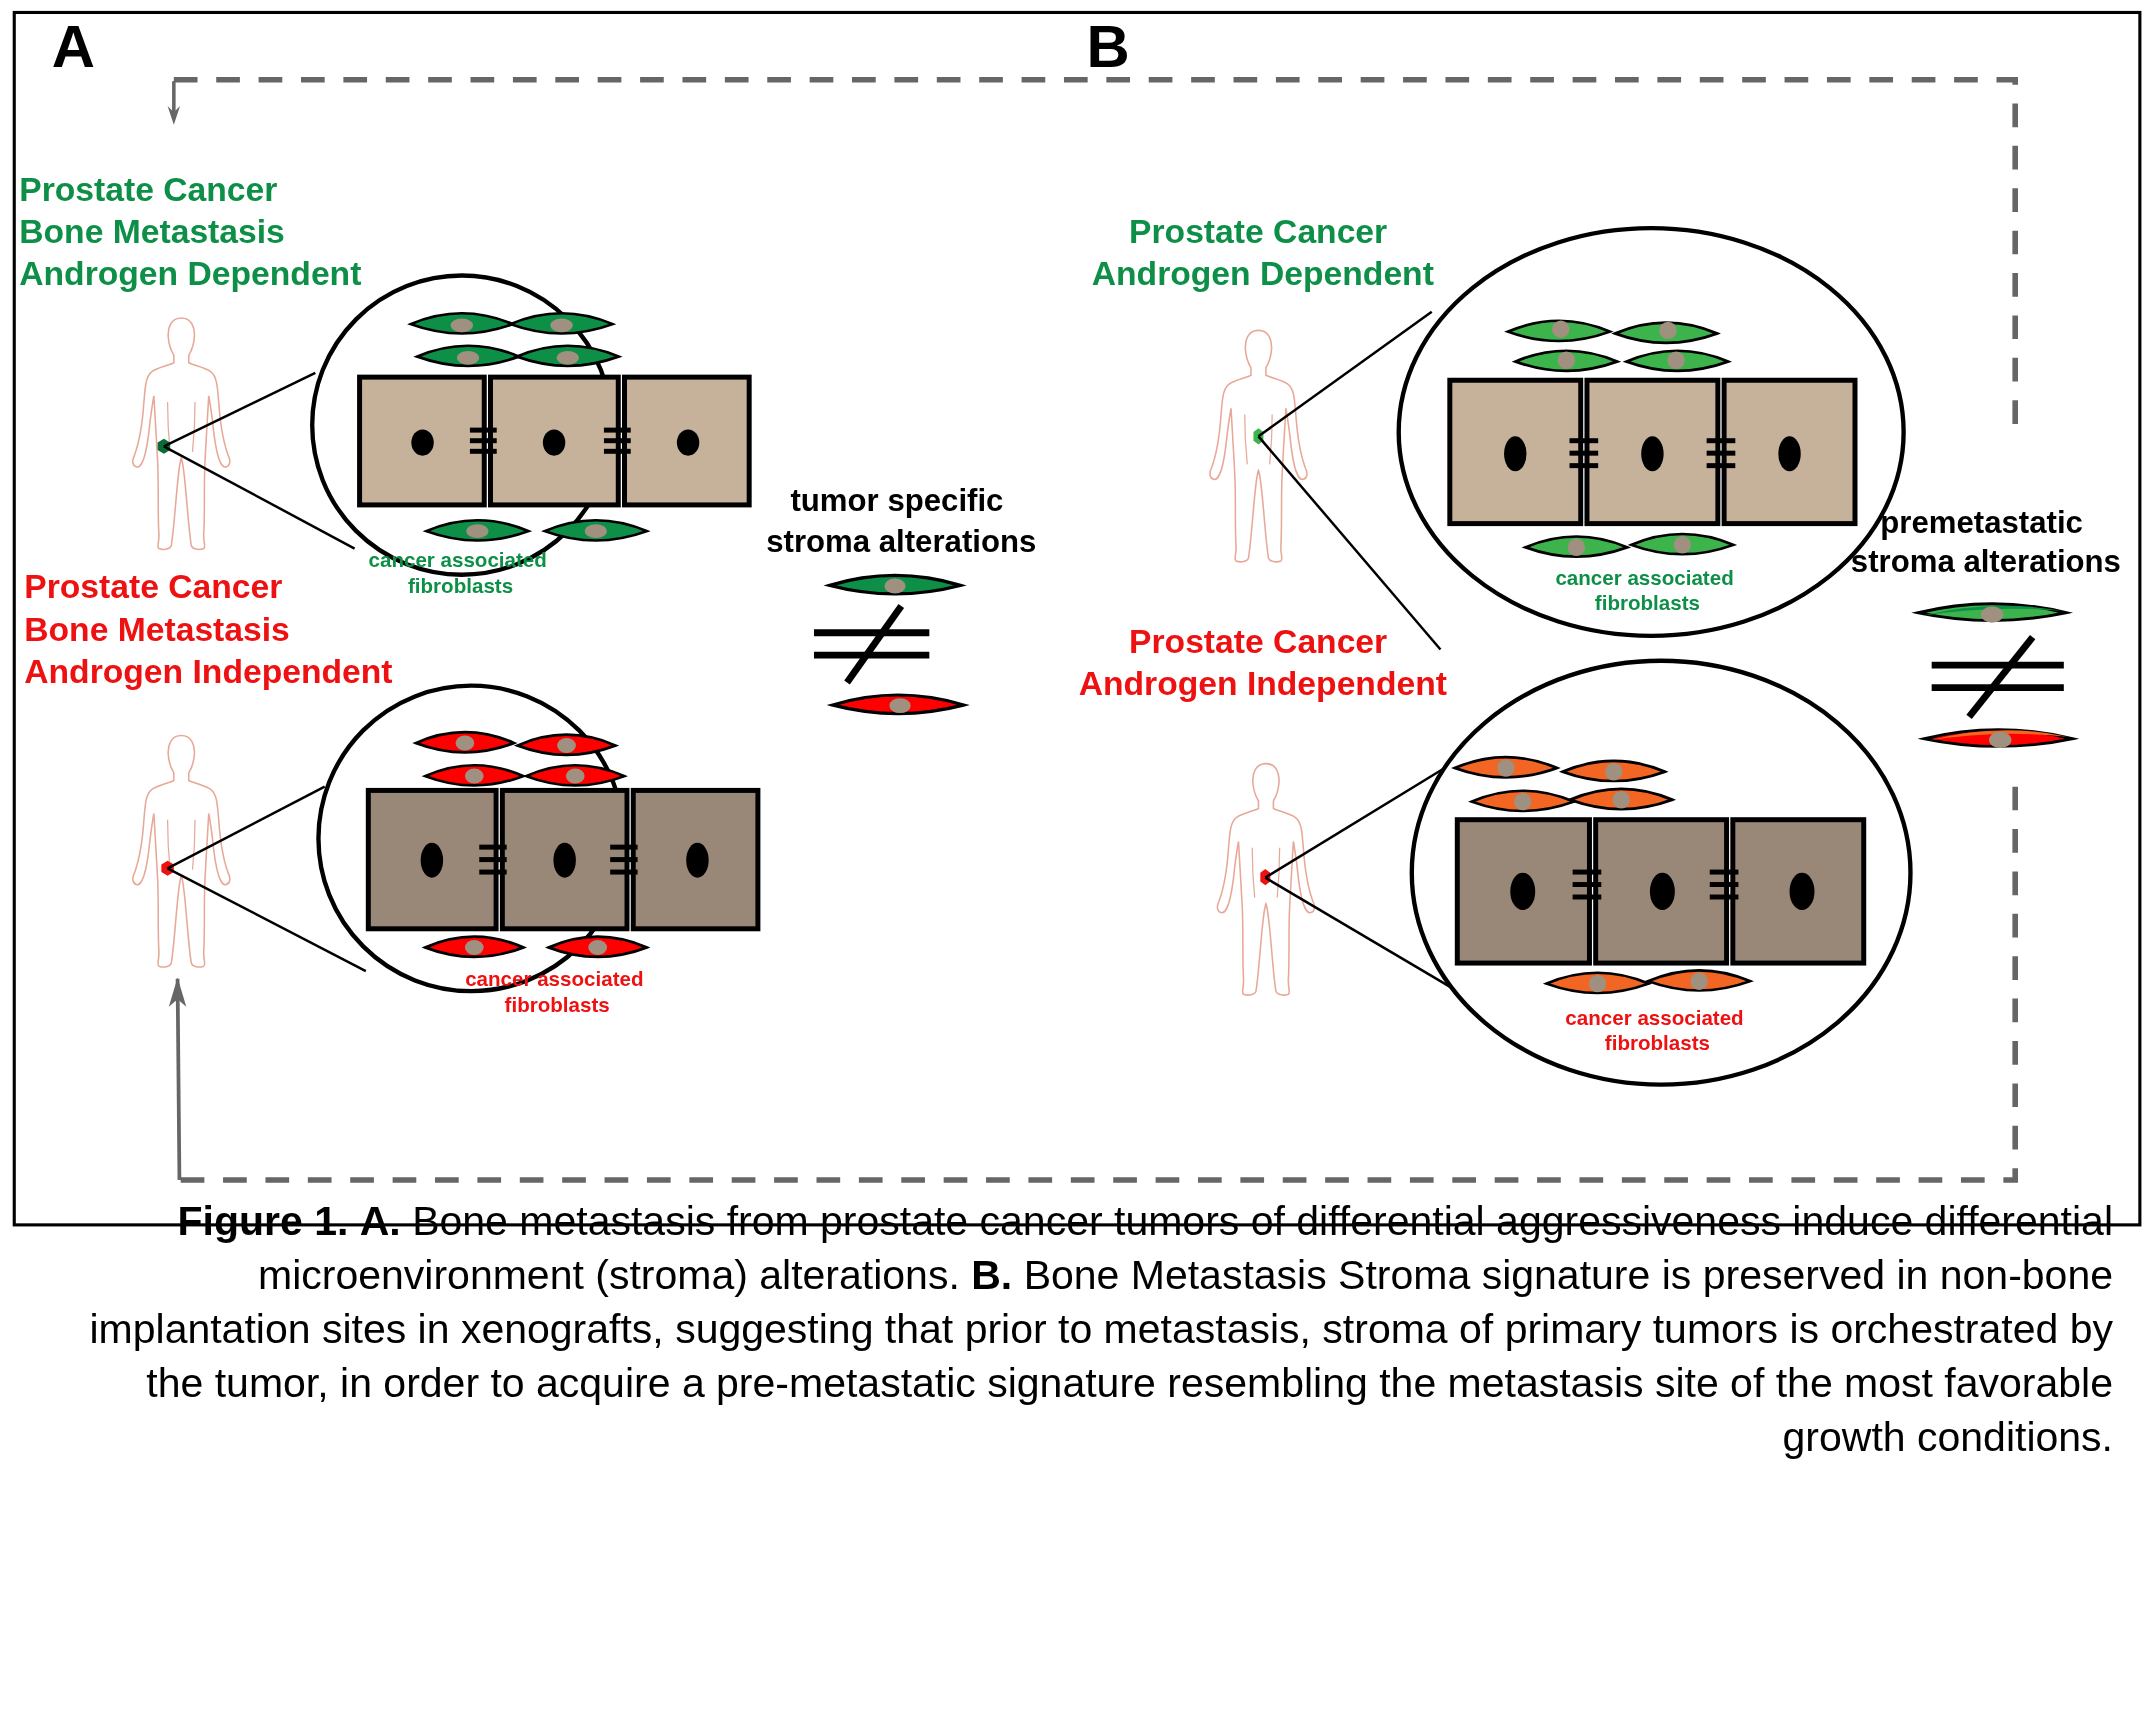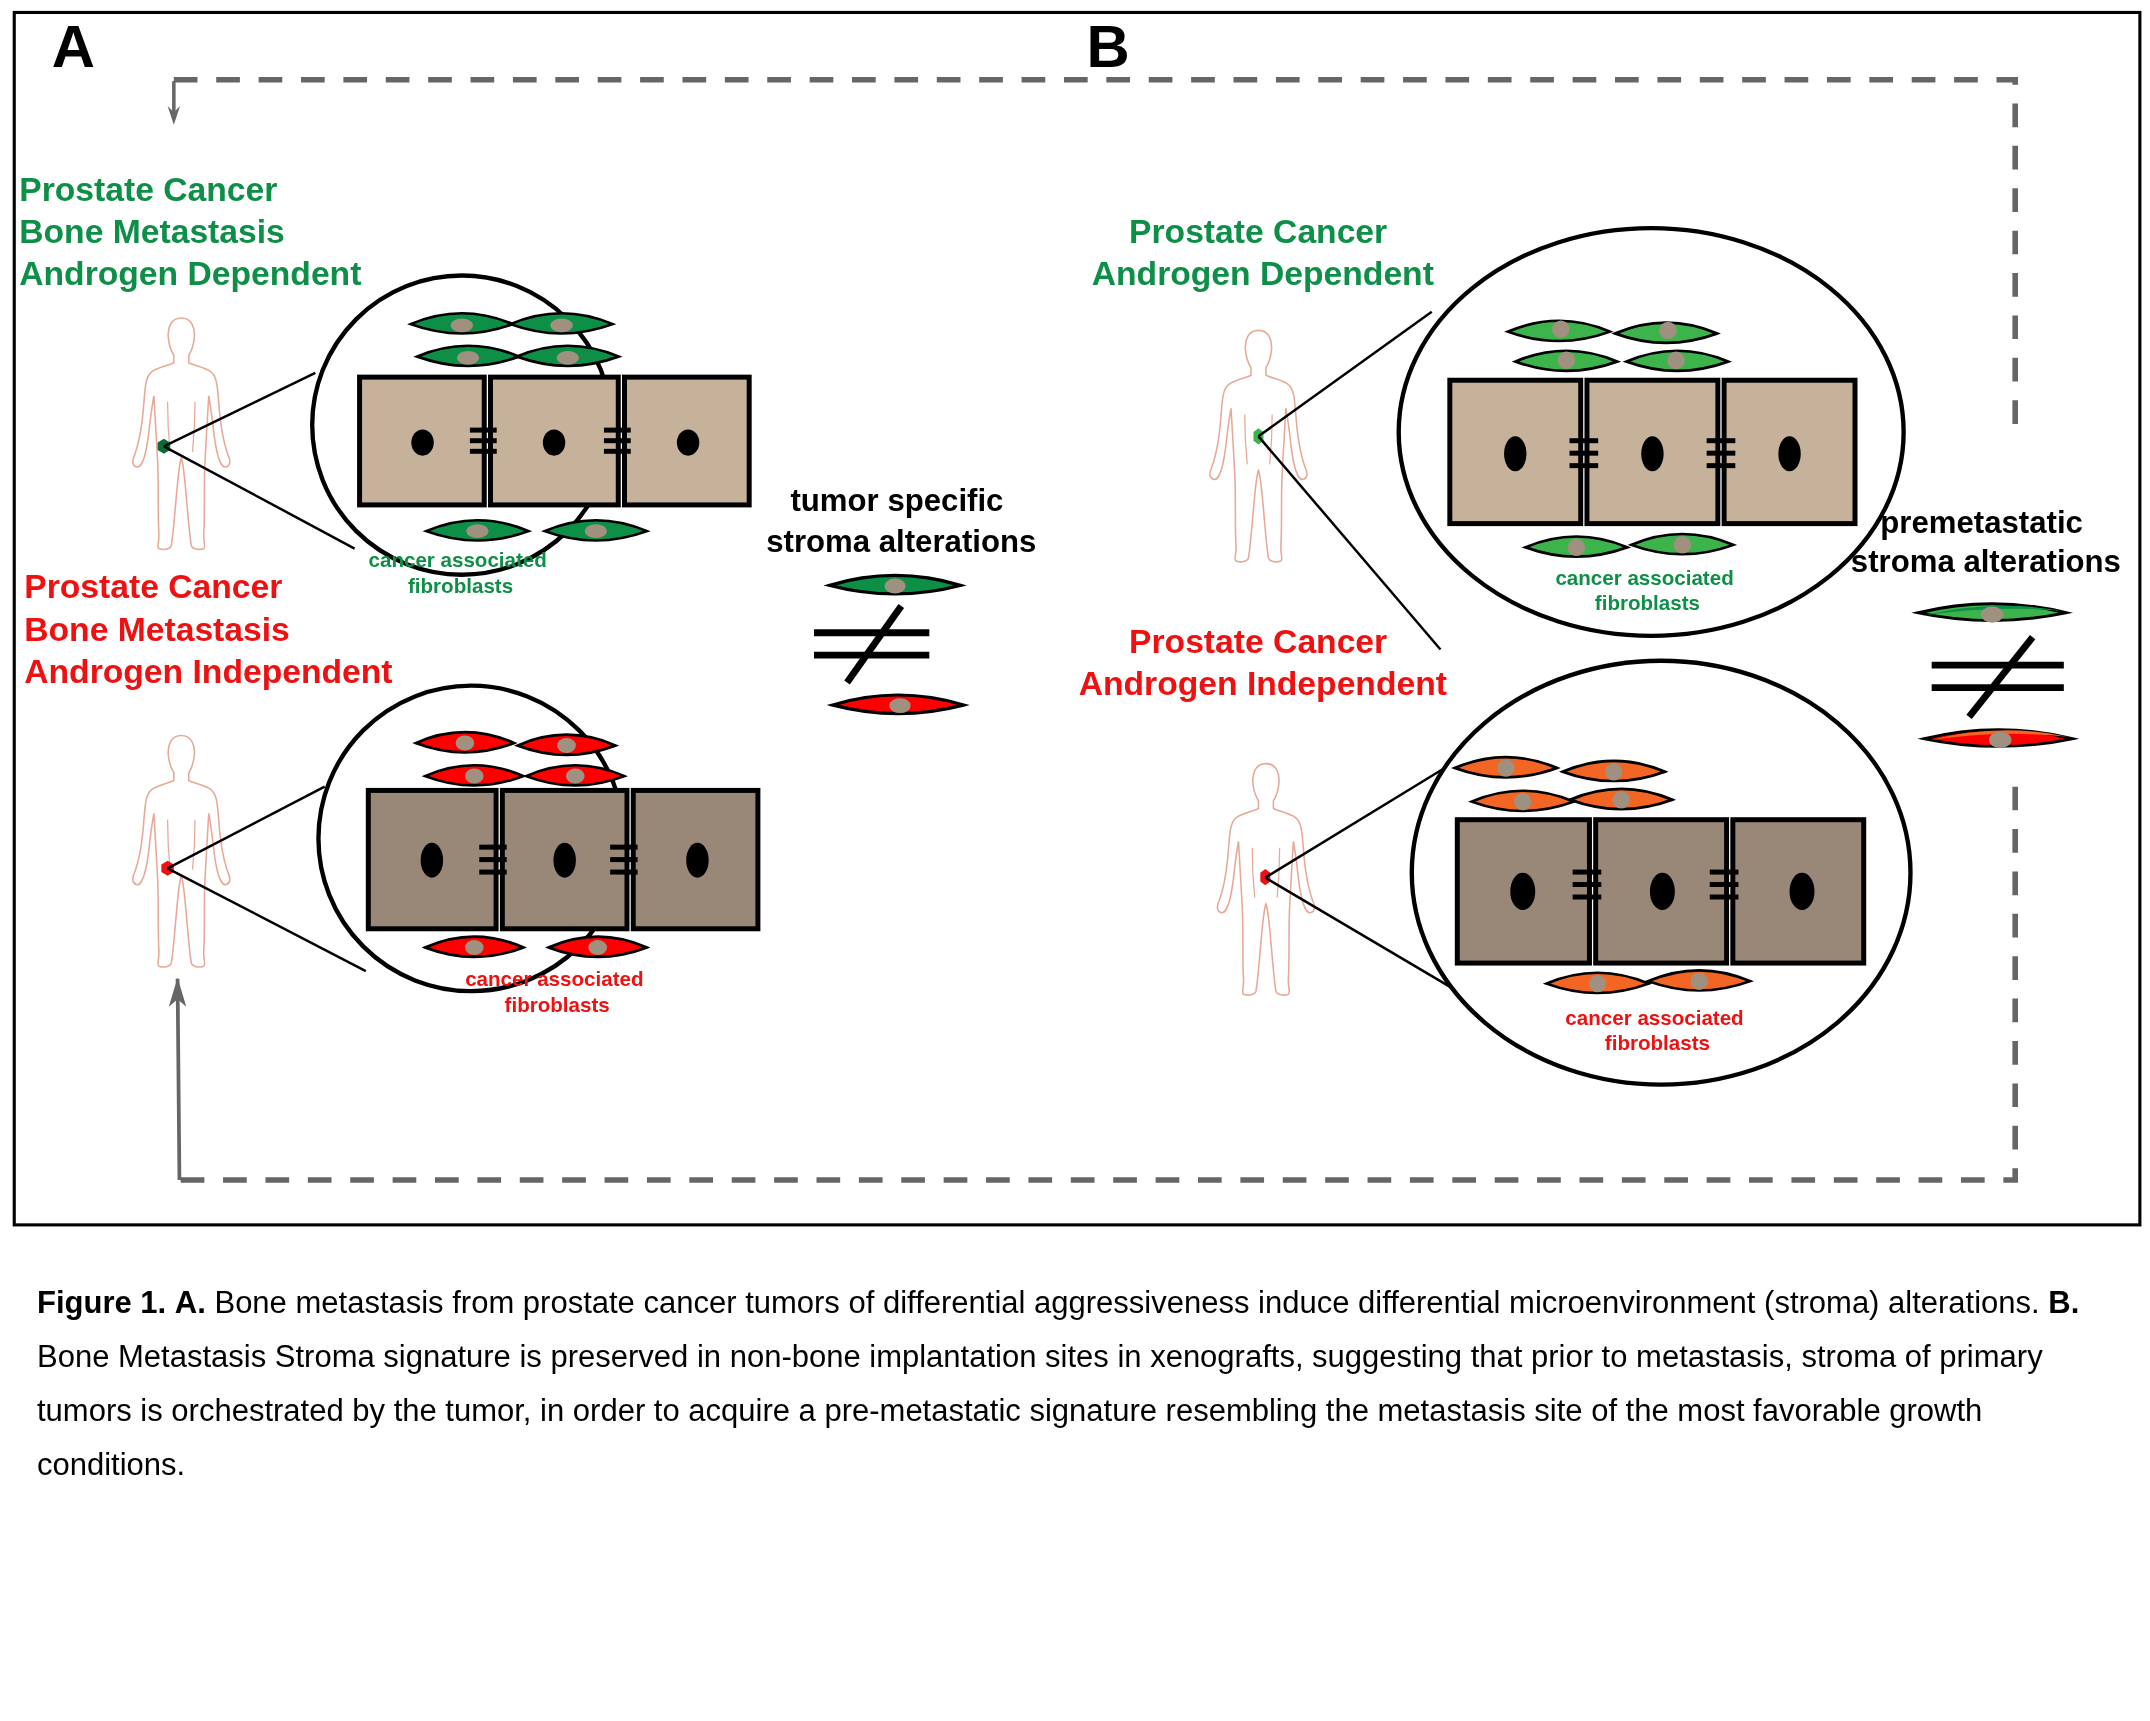--- a/index.html
+++ b/index.html
@@ -4,21 +4,21 @@
 <style>
   html, body { margin:0; padding:0; background:#ffffff; }
   body { width:2151px; height:1721px; position:relative; overflow:hidden; font-family:"Liberation Sans", sans-serif; }
   #fig { position:absolute; left:0; top:0; width:2151px; height:1228px; }
   .panel-letter { font-family:"Liberation Sans", sans-serif; font-weight:bold; font-size:96px; fill:#000; }
   .lbl { font-family:"Liberation Sans", sans-serif; font-weight:bold; font-size:54px; }
   .lbl-green { fill:#0e8f47; }
   .lbl-red { fill:#ee1111; }
   .caf { font-family:"Liberation Sans", sans-serif; font-weight:bold; font-size:33px; }
   .side-lbl { font-family:"Liberation Sans", sans-serif; font-weight:bold; font-size:50px; fill:#000; }
-  #caption { position:absolute; left:37px; top:1276px; width:2076px; text-align:left; font-family:"Liberation Sans", sans-serif; font-size:31px; line-height:54px; color:#000; }
+  #caption { position:absolute; left:37px; top:1194px; width:2076px; text-align:right; font-family:"Liberation Sans", sans-serif; font-size:41px; line-height:54px; color:#000; }
   #caption b { font-weight:bold; }
 </style>
 </head>
 <body>
 
 <svg id="fig" viewBox="0 0 3449 1970" xmlns="http://www.w3.org/2000/svg">
   <defs>
 
     <g id="fib-shape">
       <path d="M-105,0 Q0,-58 105,0 Q0,50 -105,0 Z"></path>

